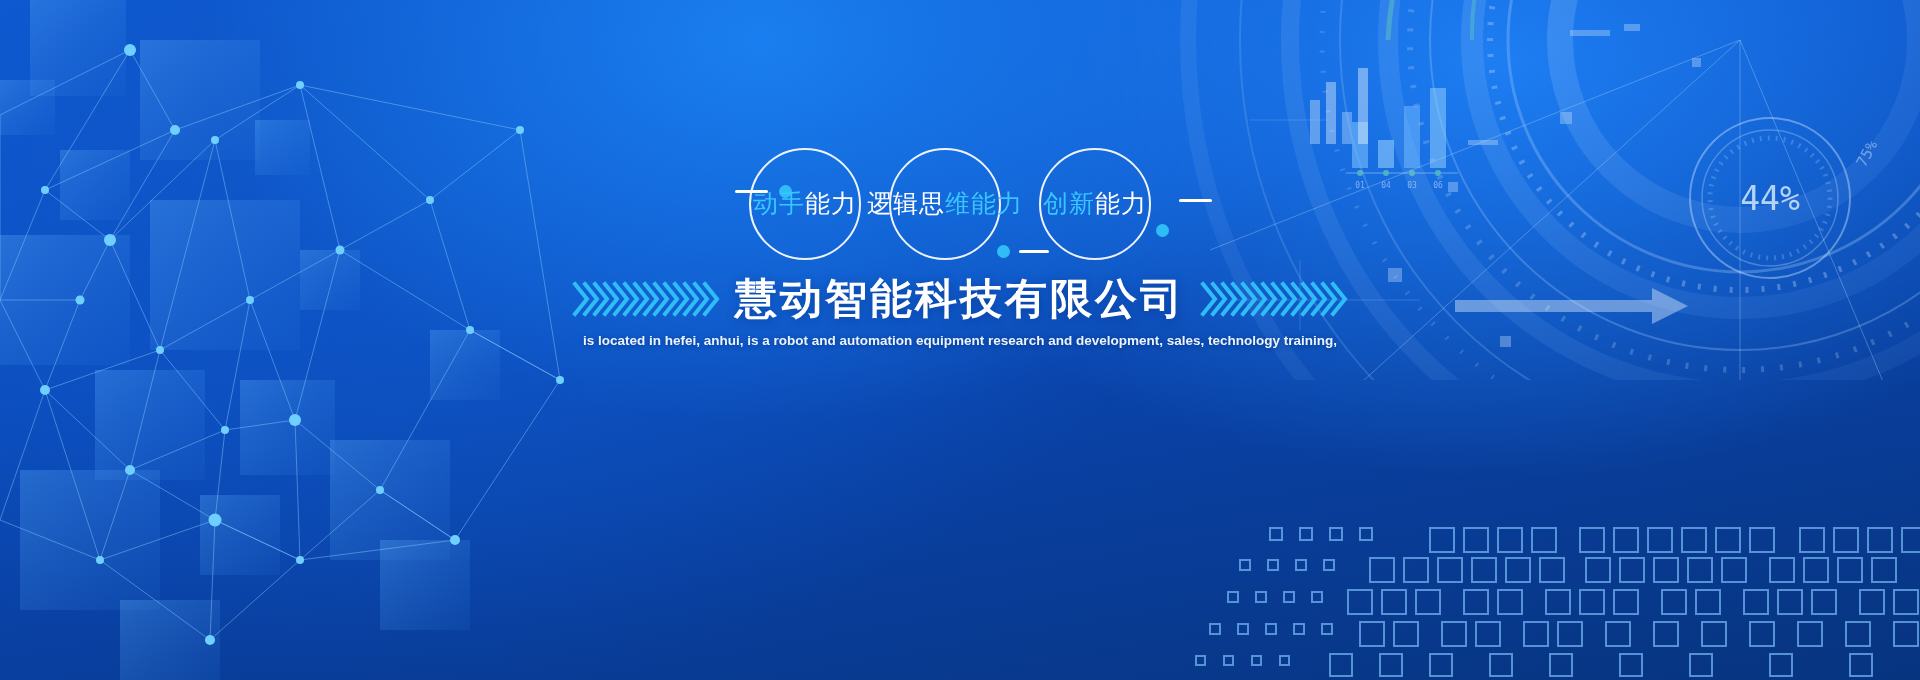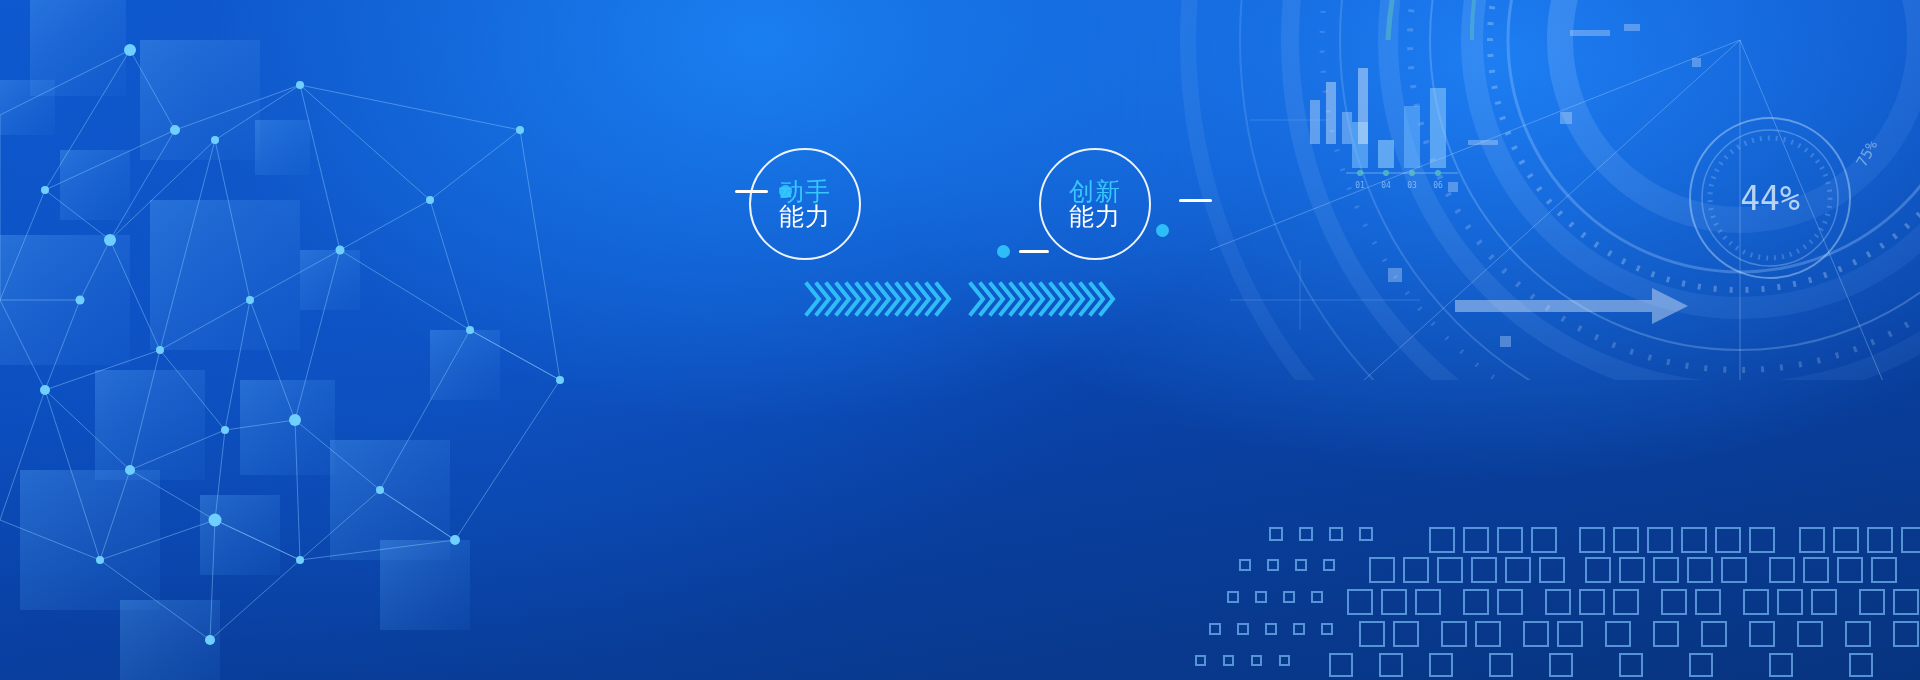--- a/index.html
+++ b/index.html
@@ -16,21 +16,21 @@
 
   
   .layer{position:absolute;inset:0;pointer-events:none;}
   .layer svg{display:block;width:1920px;height:680px;}
 
   
   .circles{position:absolute;left:735px;top:148px;width:480px;height:122px;}
   .circ{
     position:absolute;top:0;width:112px;height:112px;border-radius:50%;
     border:2px solid rgba(255,255,255,.92);
-    display:flex;flex-direction:column;align-items:center;justify-content:center;
+    display:flex;flex-direction:row;align-items:center;justify-content:center;
     line-height:1.02;
   }
   .circ span{
     font-family:"DejaVu Sans","Liberation Sans",sans-serif;
     font-size:25px;letter-spacing:1px;white-space:nowrap;
   }
   .c1{left:14px;}
   .c2{left:154px;}
   .c3{left:304px;}
   .t-cyan{color:#37c6ff;}
@@ -341,20 +341,24 @@
   <div class="circles">
 
     <div class="dash" style="left:0px;top:42px;width:33px;"></div>
     <div class="dot" style="left:44px;top:37px;"></div>
 
     <div class="circ c1">
       <span class="t-cyan">动手</span>
       <span class="t-white">能力</span>
     </div>
 
+    <div class="circ c2">
+      <span class="t-white">逻辑思</span>
+      <span class="t-cyan">维能力</span>
+    </div>
 
     <div class="dot" style="left:262px;top:97px;"></div>
     <div class="dash" style="left:284px;top:102px;width:30px;"></div>
 
     <div class="circ c3">
       <span class="t-cyan">创新</span>
       <span class="t-white">能力</span>
     </div>
 
     <div class="dot" style="left:421px;top:76px;"></div>
@@ -374,20 +378,21 @@
           <path d="M74,6 L86,21 L74,36"></path>
         <path d="M84,6 L96,21 L84,36"></path> 
           <path d="M94,6 L106,21 L94,36"></path>
         <path d="M104,6 L116,21 L104,36"></path>
           <path d="M114,6 L126,21 L114,36"></path>
         <path d="M124,6 L136,21 L124,36"></path>
           <path d="M134,6 L146,21 L134,36"></path>
       </g>
     </svg>
 
+    <div class="title">慧动智能科技有限公司</div>
 
     <svg class="chev" viewBox="0 0 150 42">
       <g fill="none" stroke="#2fbdf7" stroke-width="4" stroke-linecap="square">
         <path d="M4,6 L16,21 L4,36"></path>   
           <path d="M14,6 L26,21 L14,36"></path>
         <path d="M24,6 L36,21 L24,36"></path> 
           <path d="M34,6 L46,21 L34,36"></path>
         <path d="M44,6 L56,21 L44,36"></path> 
           <path d="M54,6 L66,21 L54,36"></path>
         <path d="M64,6 L76,21 L64,36"></path> 
@@ -396,15 +401,16 @@
           <path d="M94,6 L106,21 L94,36"></path>
         <path d="M104,6 L116,21 L104,36"></path>
           <path d="M114,6 L126,21 L114,36"></path>
         <path d="M124,6 L136,21 L124,36"></path>
           <path d="M134,6 L146,21 L134,36"></path>
       </g>
     </svg>
   </div>
 
   <div class="para">
+    <div>is located in hefei, anhui, is a robot and automation equipment research and development, sales, technology training,</div>
   </div>
 
 </div>
 
 </body></html>

